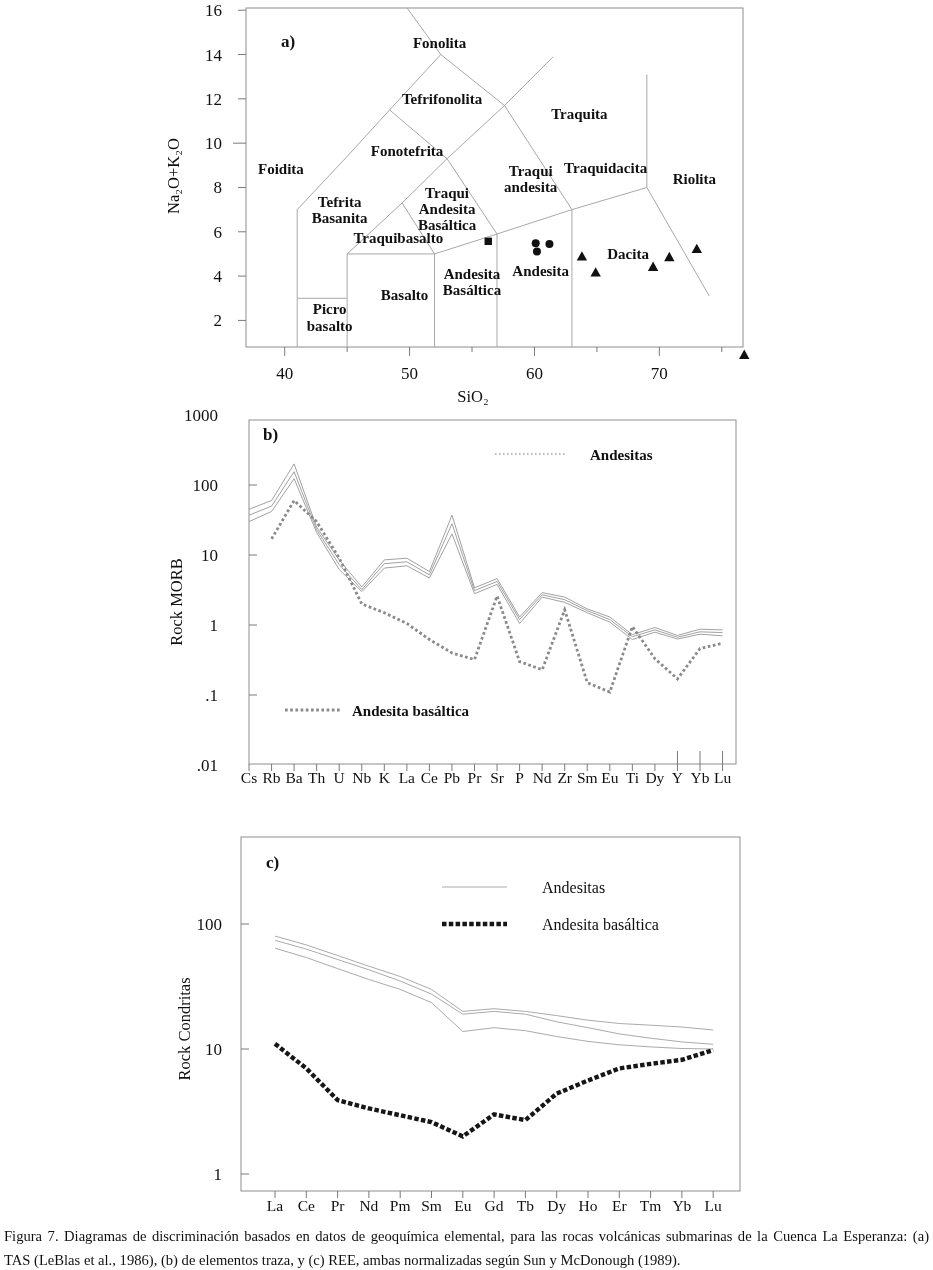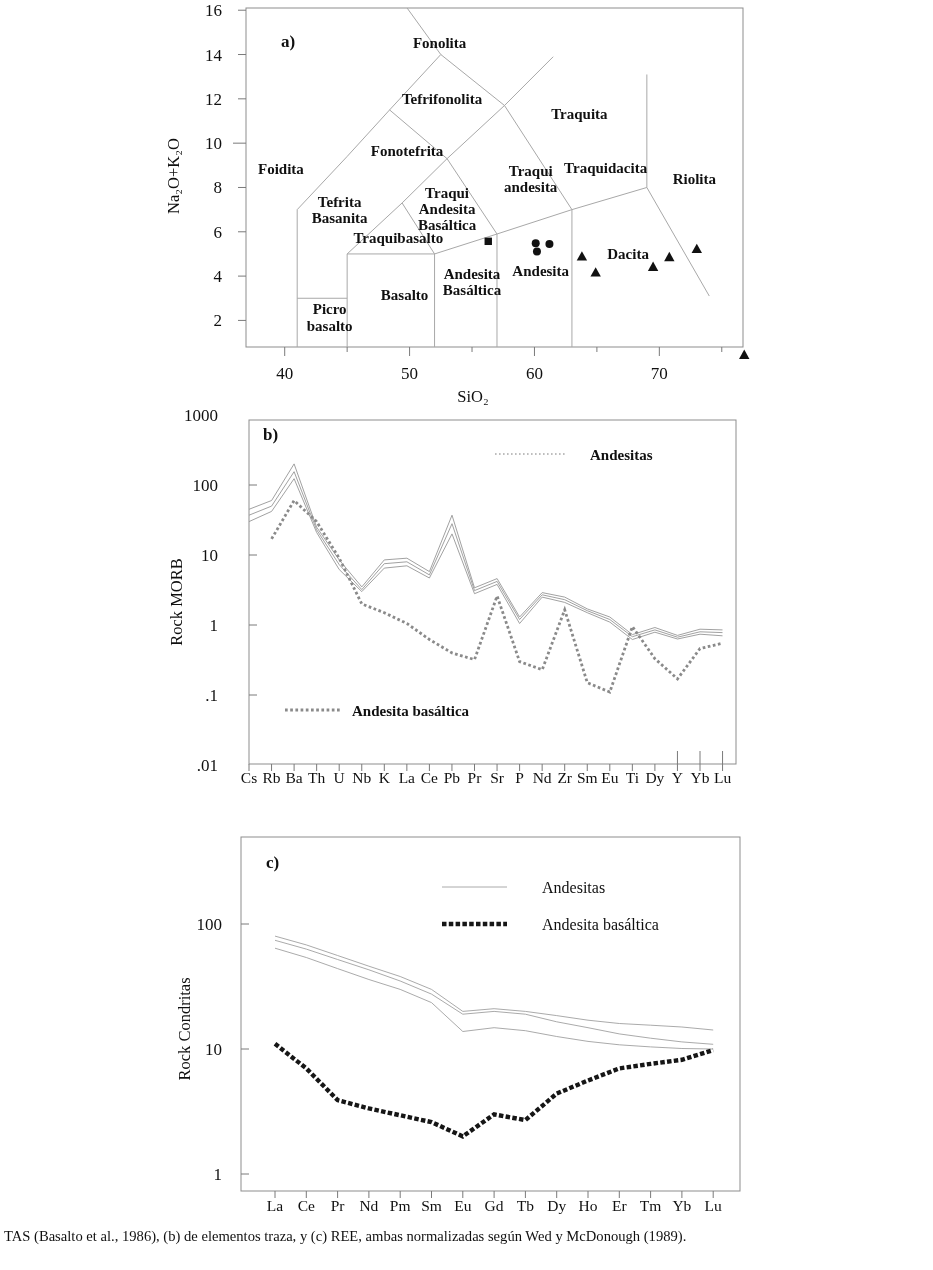--- a/index.html
+++ b/index.html
@@ -259,15 +259,16 @@
         </g>
         <g>
           <line x1="442" y1="887" x2="507" y2="887" stroke="#a0a0a0" stroke-width="0.9" fill="none"></line>
           <text x="542" y="892.5" class="legend-normal">Andesitas</text>
           <line x1="442" y1="924" x2="507" y2="924" stroke="#161616" stroke-width="4.4" stroke-dasharray="4.5 2.3" fill="none"></line>
           <text x="542" y="929.5" class="legend-normal">Andesita basáltica</text>
         </g>
       </g>
     </svg>
   <div id="caption">
-      <div class="l2"><span>TAS (Basalto </span><span class="it">et al.</span><span>, 1986), (b) de elementos traza, y (c) REE, ambas normalizadas según Wed y McDonough (1989).</span></div>
+      <div class="l1"><span>Figura 7. Diagramas de discriminación basados en datos de geoquímica elemental, para las rocas volcánicas submarinas de la Cuenca La Esperanza: (a)</span></div>
+      <div class="l2"><span>TAS (LeBlas </span><span class="it">et al.</span><span>, 1986), (b) de elementos traza, y (c) REE, ambas normalizadas según Sun y McDonough (1989).</span></div>
     </div>
 </div>
 
 </body></html>

